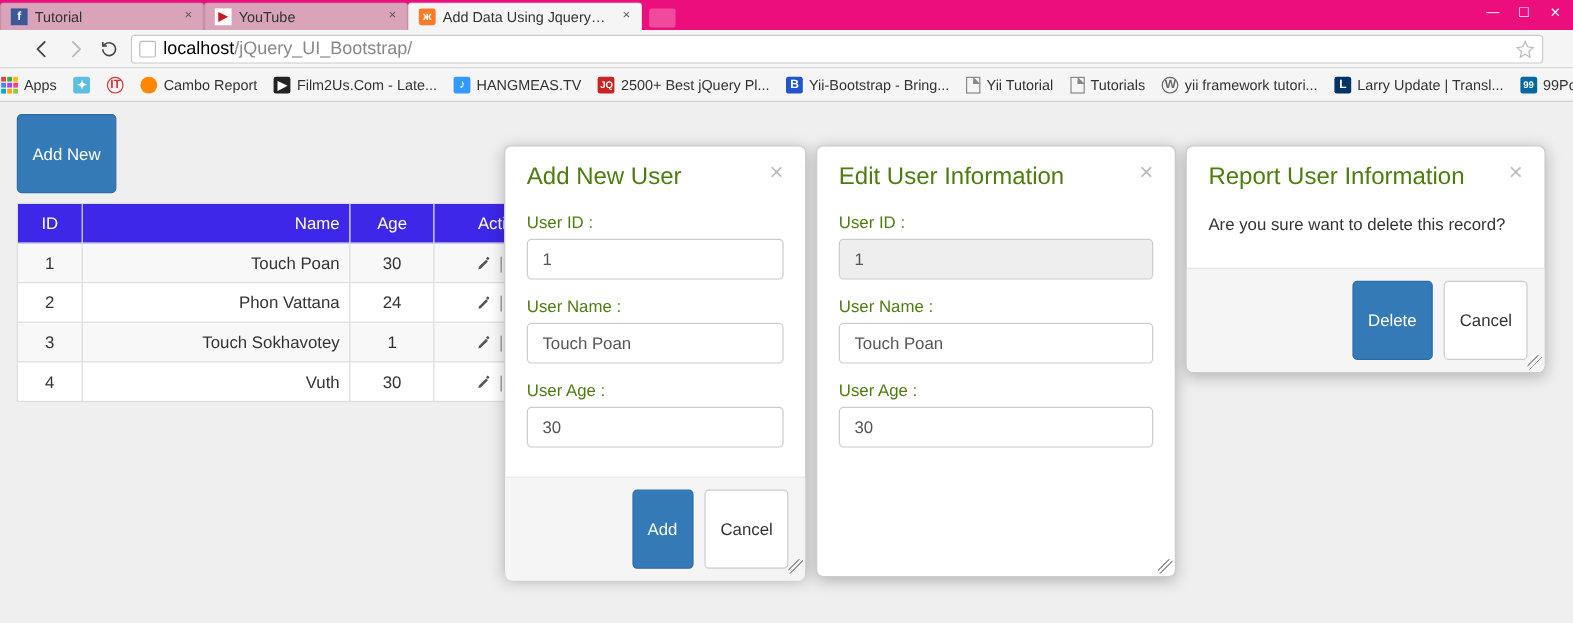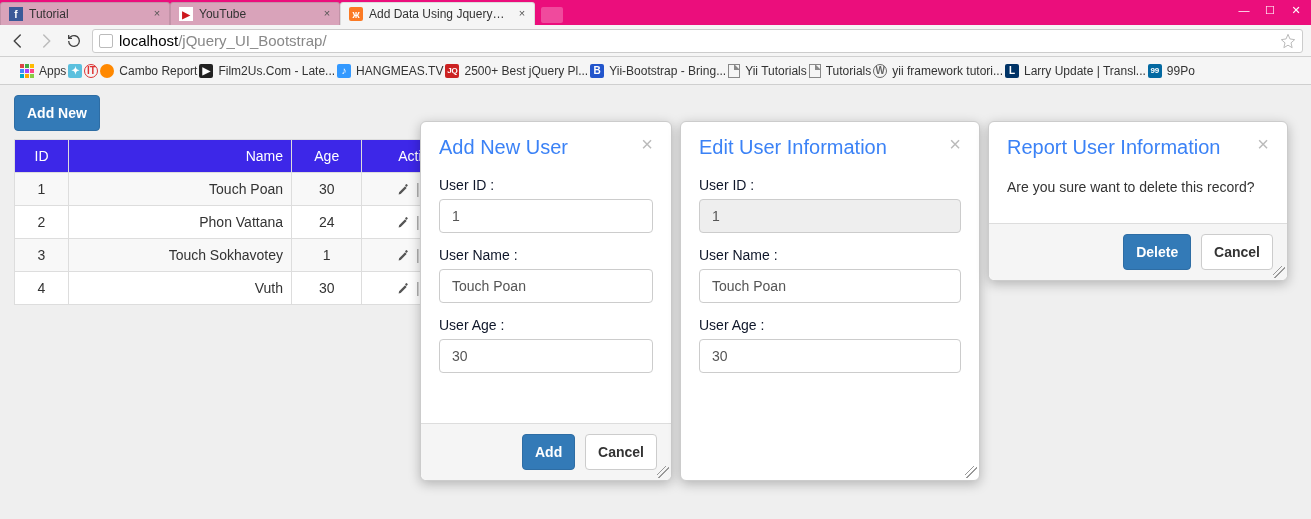--- a/index.html
+++ b/index.html
@@ -21,63 +21,63 @@
   .tab .close { position: absolute; right: 6px; top: 4px; width: 12px; height: 12px; line-height: 12px; text-align: center; font-size: 11px; color: #555; cursor: pointer; }
   .tab .favico { width: 14px; height: 14px; display: inline-flex; align-items: center; justify-content: center; font-size: 10px; font-weight: bold; }
   .fb-fav { background:#3b5998; color:#fff; }
   .yt-fav { background:#fff; color:#cc181e; }
   .xampp-fav { background:#fb7a24; color:#fff; border-radius:2px; }
   .new-tab { width: 22px; height: 16px; margin: 0 0 2px 6px; background: rgba(255,255,255,0.25); border-radius: 2px; cursor: pointer; }
   .win-controls { position: absolute; right: 4px; top: 2px; display: flex; gap: 4px; }
   .win-btn { width: 22px; height: 16px; display:flex; align-items:center; justify-content:center; color:#fff; font-size:11px; cursor:pointer; }
 
   
-  .omnibar { height: 32px; background: #f5f5f5; border-bottom: 1px solid #d0d0d0; display:flex; align-items:center; padding: 0 8px; gap: 8px; }
+  .omnibar { height: 32px; background: #f5f5f5; border-bottom: 1px solid #d0d0d0; display:flex; align-items:center; padding: 0 25px; gap: 8px; }
   .nav-btn { width: 20px; height: 20px; display:flex; align-items:center; justify-content:center; color:#555; cursor:pointer; }
   .nav-btn.dis { color:#bbb; }
   .url-box { flex:1; height: 24px; border:1px solid #ccc; border-radius:3px; background:#fff; display:flex; align-items:center; padding:0 6px; gap:6px; }
   .url-box .doc { width:14px; height:14px; border:1px solid #bbb; border-radius:2px; }
   .url-box .host { color:#000; }
   .url-box .path { color:#888; }
   .star { width:16px; height:16px; color:#bbb; cursor:pointer; }
 
   
-  .bookbar { height: 28px; background:#f5f5f5; border-bottom:1px solid #cfcfcf; display:flex; align-items:center; padding:0 20px; gap:2px; font-size:12px; color:#333; overflow:hidden; }
+  .bookbar { height: 28px; background:#f5f5f5; border-bottom:1px solid #cfcfcf; display:flex; align-items:center; padding:0 1px; gap:14px; font-size:12px; color:#333; overflow:hidden; }
   .bk { display:flex; align-items:center; gap:5px; cursor:pointer; white-space:nowrap; }
   .bk .ico { width:14px; height:14px; display:flex; align-items:center; justify-content:center; font-size:10px; font-weight:bold; border-radius:2px; }
   .apps-ico { display:grid; grid-template-columns:repeat(3,4px); grid-template-rows:repeat(3,4px); gap:1px; }
   .apps-ico span { background:#d44; } .apps-ico span:nth-child(2){background:#4a4;} .apps-ico span:nth-child(3){background:#fb0;} .apps-ico span:nth-child(4){background:#48f;} .apps-ico span:nth-child(5){background:#a4f;} .apps-ico span:nth-child(6){background:#f48;} .apps-ico span:nth-child(7){background:#0ac;} .apps-ico span:nth-child(8){background:#fa0;} .apps-ico span:nth-child(9){background:#8c4;}
   .doc-ico { width:12px; height:14px; border:1px solid #888; position:relative; }
   .doc-ico:before{content:"";position:absolute;right:-1px;top:-1px;border:3px solid transparent;border-left-color:#888;border-bottom-color:#888;}
 
   
   .page { padding: 10px 14px; height: 434px; position: relative; }
 
-  .btn { display:inline-block; padding:7px 12px; font-size:14px; line-height:1.42857143; border-radius:4px; cursor:pointer; border:1px solid transparent; user-select:none;font-weight:bold; }
+  .btn { display:inline-block; padding:22px 12px; font-size:14px; line-height:1.42857143; border-radius:4px; cursor:pointer; border:1px solid transparent; user-select:none; }
   .btn-primary { color:#fff; background:#337ab7; border-color:#2e6da4; }
   .btn-default { color:#333; background:#fff; border-color:#ccc; }
 
   table.data { border-collapse: collapse; width: 460px; margin-top: 8px; background:#fff; }
   table.data th, table.data td { border:1px solid #ddd; padding:8px; text-align:right; }
   table.data th { background:#3d27e8; color:#fff; font-weight:normal; font-size:14px; }
   table.data th.c, table.data td.c { text-align:center; }
   table.data tbody tr:nth-child(odd) td { background:#f8f8f8; }
   table.data tbody tr:nth-child(even) td { background:#fff; }
   .row-actions { color:#555; display:flex; align-items:center; justify-content:center; gap:6px; }
   .row-actions .sep { color:#999; }
   .row-actions .act { cursor:pointer; }
 
   
   .dialog { position:absolute; top:36px; background:#fff; border:1px solid #ccc; border-radius:6px; box-shadow:0 3px 12px rgba(0,0,0,.25); display:flex; flex-direction:column; }
   .dialog .dlg-head { padding:14px 18px 6px; display:flex; align-items:flex-start; }
-  .dialog .dlg-title { font-size:20px; color:#3b82f6; font-weight:500; flex:1; }
+  .dialog .dlg-title { font-size:20px; color:#4d7c0f; font-weight:500; flex:1; }
   .dialog .dlg-close { color:#bbb; font-size:20px; line-height:16px; cursor:pointer; }
   .dialog .dlg-body { padding: 4px 18px 10px; flex:1; }
   .dialog .form-group { margin: 8px 0 14px; }
-  .dialog label { display:block; margin-bottom:6px; color:#0f172a; }
+  .dialog label { display:block; margin-bottom:6px; color:#4d7c0f; }
   .dialog input.form-control {
     width:100%; height:34px; padding:6px 12px; font-size:14px; color:#555;
     background:#fff; border:1px solid #ccc; border-radius:4px; outline:none;
   }
   .dialog input.form-control[readonly] { background:#eee; }
   .dialog .dlg-foot { padding:10px 14px; background:#f5f5f5; border-top:1px solid #ddd; border-radius:0 0 6px 6px; text-align:right; }
   .dialog .dlg-foot .btn + .btn { margin-left:6px; }
   .resize-handle { position:absolute; right:2px; bottom:2px; width:12px; height:12px; cursor:nwse-resize;
     background:
       linear-gradient(135deg, transparent 0 6px, #999 6px 7px, transparent 7px 9px, #999 9px 10px, transparent 10px);
@@ -183,21 +183,21 @@
   <div class="bk">
       <span class="ico" style="background:#c22;color:#fff;font-size:8px">JQ</span>
       <span>2500+ Best jQuery Pl...</span>
     </div>
   <div class="bk">
       <span class="ico" style="background:#2255cc;color:#fff">B</span>
       <span>Yii-Bootstrap - Bring...</span>
     </div>
   <div class="bk">
       <span class="doc-ico"></span>
-      <span>Yii Tutorials</span>
+      <span>Yii Tutorial</span>
     </div>
   <div class="bk">
       <span class="doc-ico"></span>
       <span>Tutorials</span>
     </div>
   <div class="bk">
       <span class="ico" style="border:1px solid #666;border-radius:50%;color:#666">W</span>
       <span>yii framework tutori...</span>
     </div>
   <div class="bk">

